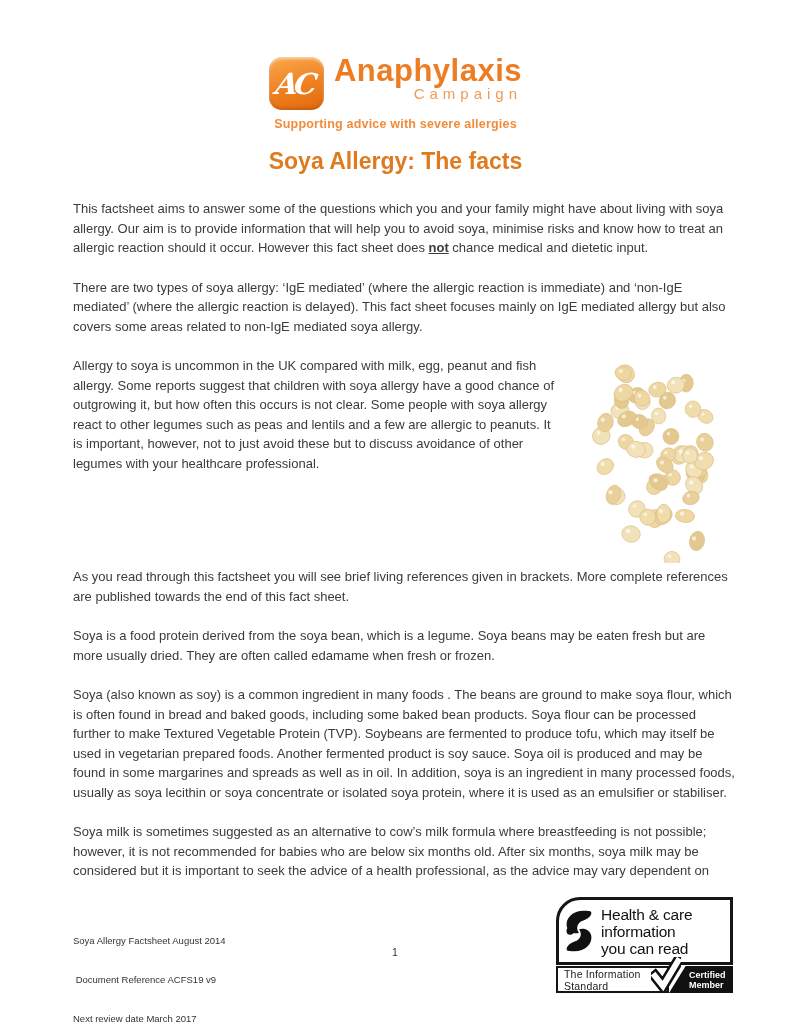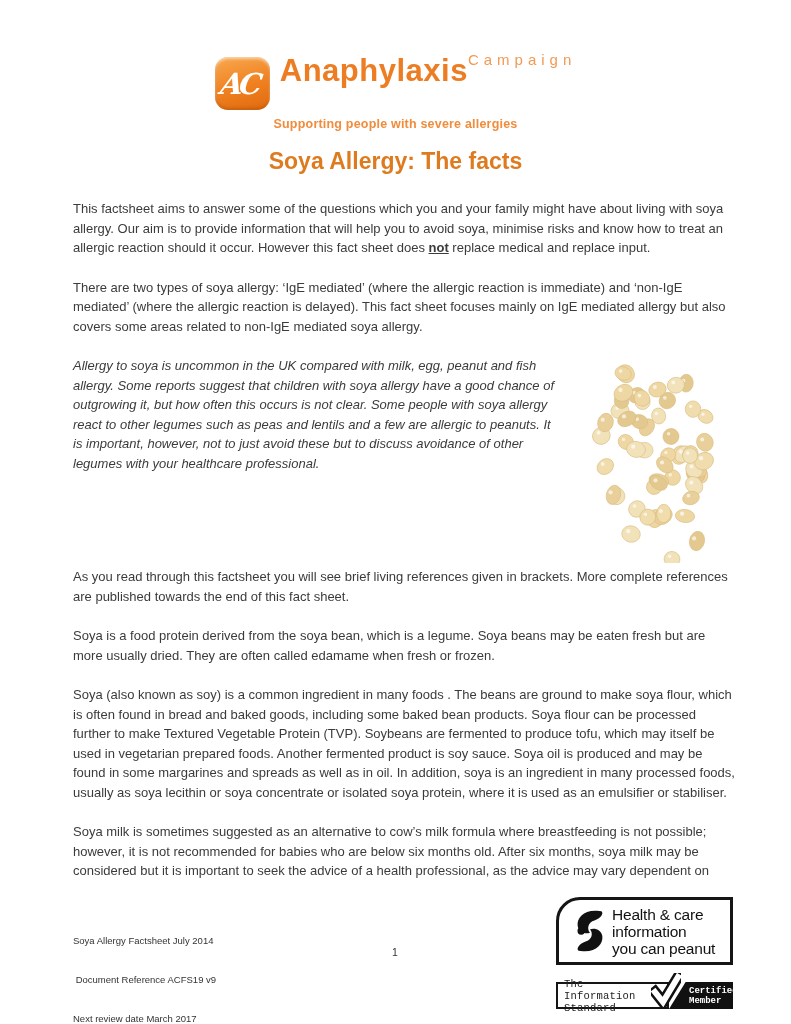--- a/index.html
+++ b/index.html
@@ -17,46 +17,46 @@
 
   
   .page-header{padding-top:54px;display:flex;flex-direction:column;align-items:center;}
   .logo-row{display:flex;align-items:flex-start;gap:10px;}
   .logo-mark{width:55px;height:53px;border-radius:13px;
     background:linear-gradient(165deg,#F8A94F 0%,#EF8020 55%,#E06A0D 100%);
     box-shadow:inset 0 2px 3px rgba(255,255,255,.55), inset 0 -2px 3px rgba(150,60,0,.35);
     display:flex;align-items:center;justify-content:center;margin-top:3px;}
   .logo-mark span{color:#fff;font-style:italic;font-weight:bold;font-size:29px;letter-spacing:-4px;
     font-family:"DejaVu Serif",serif;transform:skewX(-8deg);padding-right:4px;}
-  .logo-text{display:flex;flex-direction:row;}
+  .logo-text{display:flex;flex-direction:column;}
   .logo-name{font-size:31px;line-height:34px;color:var(--brand-orange);font-weight:600;letter-spacing:.5px;}
   .logo-subname{font-size:15px;color:var(--subname-orange);letter-spacing:5px;text-align:right;margin-top:-3px;}
   .tagline{font-size:12.5px;font-weight:bold;color:var(--tagline-orange);margin-top:7px;letter-spacing:.2px;}
   .doc-title{font-size:23px;font-weight:bold;color:var(--title-orange);margin-top:17px;text-align:left;}
 
   
   .content{width:662px;margin:24px auto 0 73px;font-size:13px;line-height:19.5px;color:var(--body-text);}
   .content p{margin-bottom:20px;}
   .emph{font-weight:bold;text-decoration:underline;}
   .section-heading{font-size:14.5px;font-weight:bold;color:var(--heading-orange);margin:2px 0 20px 0;}
-  .media-block{overflow:visible;font-style:italic;}
+  .media-block{overflow:visible;}
   .beans-fig{float:right;width:162px;height:205px;margin:2px 0 4px 14px;}
   .beans-fig svg{width:100%;height:100%;}
 
   
   .footer-left{position:absolute;left:73px;top:908px;font-size:9.5px;line-height:13px;color:#333;white-space:pre;}
   .page-number{position:absolute;left:392px;top:946px;font-size:10.5px;color:#333;}
 
   
   .trust-badge{position:absolute;left:556px;top:897px;width:177px;}
   .tb-top{border:3px solid #151515;border-top-left-radius:24px;background:#fff;
-    display:flex;align-items:center;gap:7px;padding:7px 6px 7px 16px;height:68px;}
+    display:flex;align-items:center;gap:7px;padding:7px 6px 7px 5px;height:68px;}
   .tb-logo svg{display:block;width:30px;height:46px;}
   .tb-text{font-size:15.5px;line-height:17px;color:#111;letter-spacing:-.2px;}
-  .tb-bottom{position:relative;display:flex;margin-top:17px;height:27px;font-family:Liberation Mono, monospace;}
+  .tb-bottom{position:relative;display:flex;margin-top:1px;height:27px;}
   .tb-standard{border:2px solid #151515;background:#fff;color:#222;font-size:10.5px;
     display:flex;align-items:center;padding:0 6px;flex:1;letter-spacing:.2px;}
   .tb-cert{width:64px;background:#111;clip-path:polygon(26% 0,100% 0,100% 100%,0 100%);
     color:#fff;font-size:9px;font-weight:bold;line-height:10px;display:flex;flex-direction:column;
     justify-content:center;padding-left:20px;}
   .tb-tick{position:absolute;right:52px;top:-9px;width:30px;height:34px;}
 </style>
 </head>
 <body>
 
@@ -65,26 +65,26 @@
   <header class="page-header">
     <div class="logo-row">
       <div class="logo-mark">
         <span>AC</span>
       </div>
       <div class="logo-text">
         <div class="logo-name">Anaphylaxis</div>
         <div class="logo-subname">Campaign</div>
       </div>
     </div>
-    <div class="tagline">Supporting people with severe allergies</div>
+    <div class="tagline">Supporting advice with severe allergies</div>
     <h1 class="doc-title">Soya Allergy: The facts</h1>
   </header>
 
   <main class="content">
-    <p><span>This factsheet aims to answer some of the questions which you and your family might have about living with soya allergy. Our aim is to provide information that will help you to avoid soya, minimise risks and know how to treat an allergic reaction should it occur. However this fact sheet does </span><span class="emph">not</span><span> replace medical and replace input.</span></p>
+    <p><span>This factsheet aims to answer some of the questions which you and your family might have about living with soya allergy. Our aim is to provide information that will help you to avoid soya, minimise risks and know how to treat an allergic reaction should it occur. However this fact sheet does </span><span class="emph">not</span><span> chance medical and dietetic input.</span></p>
 
     <p>There are two types of soya allergy: ‘IgE mediated’ (where the allergic reaction is immediate) and ‘non-IgE mediated’ (where the allergic reaction is delayed). This fact sheet focuses mainly on IgE mediated allergy but also covers some areas related to non-IgE mediated soya allergy.</p>
 
     <div class="media-block">
       <figure class="beans-fig">
         <svg viewBox="0 0 162 205" xmlns="http://www.w3.org/2000/svg" aria-hidden="true">
           <g id="beans-g">
               <ellipse cx="52.68563630404225" cy="15.755712972953916" rx="9.29212438117247" ry="8.489721268881112" transform="rotate(50 52.68563630404225 15.755712972953916)" fill="#EED7A3" stroke="#D9BC7E" stroke-width="0.6"></ellipse>
               <circle cx="49.89799898969051" cy="12.784310528845527" r="2.0442673638579434" fill="rgba(255,255,255,0.65)"></circle>
               <ellipse cx="82.21545646782033" cy="160.5361449168995" rx="9.124927711091004" ry="8.109834881965071" transform="rotate(112 82.21545646782033 160.5361449168995)" fill="#EED7A3" stroke="#D9BC7E" stroke-width="0.6"></ellipse>
@@ -204,41 +204,41 @@
 
     <p>As you read through this factsheet you will see brief living references given in brackets. More complete references are published towards the end of this fact sheet.</p>
 
 
     <p>Soya is a food protein derived from the soya bean, which is a legume. Soya beans may be eaten fresh but are more usually dried. They are often called edamame when fresh or frozen.</p>
     <p>Soya (also known as soy) is a common ingredient in many foods . The beans are ground to make soya flour, which is often found in bread and baked goods, including some baked bean products. Soya flour can be processed further to make Textured Vegetable Protein (TVP). Soybeans are fermented to produce tofu, which may itself be used in vegetarian prepared foods. Another fermented product is soy sauce. Soya oil is produced and may be found in some margarines and spreads as well as in oil. In addition, soya is an ingredient in many processed foods, usually as soya lecithin or soya concentrate or isolated soya protein, where it is used as an emulsifier or stabiliser.</p>
     <p>Soya milk is sometimes suggested as an alternative to cow’s milk formula where breastfeeding is not possible; however, it is not recommended for babies who are below six months old. After six months, soya milk may be considered but it is important to seek the advice of a health professional, as the advice may vary dependent on</p>
   </main>
 
   <div class="footer-left">
-    <div>Soya Allergy Factsheet July 2014</div>
+    <div>Soya Allergy Factsheet August 2014</div>
     <div> Document Reference ACFS19 v9</div>
     <div>Next review date March 2017</div>
     
   </div>
 
   <div class="page-number">1</div>
 
   <div class="trust-badge">
     <div class="tb-top">
       <span class="tb-logo">
         <svg viewBox="0 0 34 48" xmlns="http://www.w3.org/2000/svg" aria-hidden="true">
           <path d="M25 1 C10 0 2 9 3 18 C4 25 11 28 17 26 C13 21 15 14 22 12 C29 9.5 33 4 30 1.5 Z" fill="#111"></path>
           <path d="M9 47 C24 48 32 39 31 30 C30 23 23 20 17 22 C21 27 19 34 12 36 C5 38.5 1 44 4 46.5 Z" fill="#111"></path>
           <circle cx="7" cy="24" r="4.2" fill="#111"></circle>
         </svg>
       </span>
       <span class="tb-text">
         <span>Health &amp; care</span><br>
         <span>information</span><br>
-        <span>you can peanut</span>
+        <span>you can read</span>
       </span>
     </div>
     <div class="tb-bottom">
       <span class="tb-standard">The Information Standard</span>
       <span class="tb-cert">
         <span>Certified</span>
         <span>Member</span>
       </span>
       <svg class="tb-tick" viewBox="0 0 30 34" xmlns="http://www.w3.org/2000/svg" aria-hidden="true">
         <path d="M4 19 L12 29 L27 4" fill="none" stroke="#111" stroke-width="11" stroke-linecap="square"></path>

